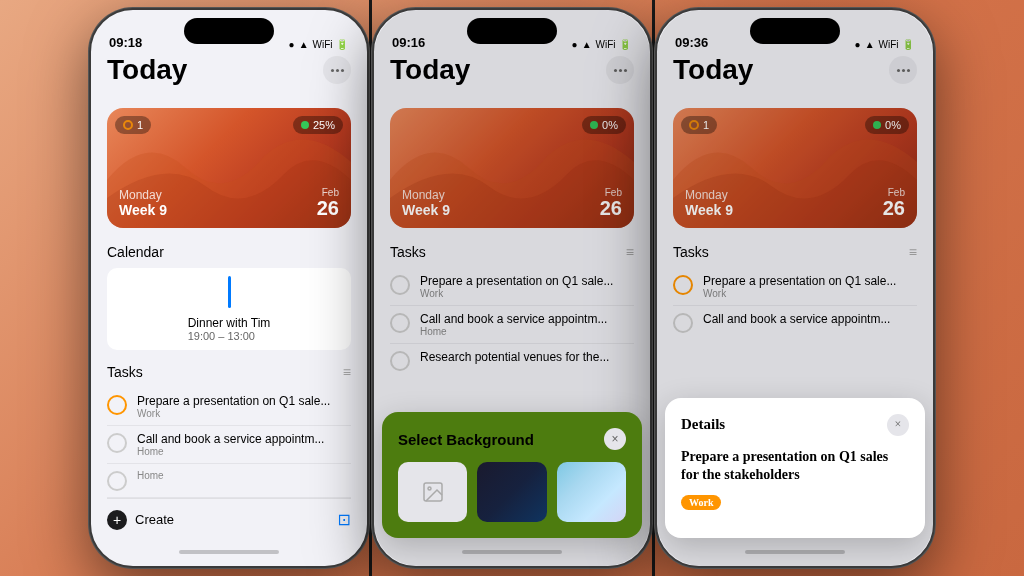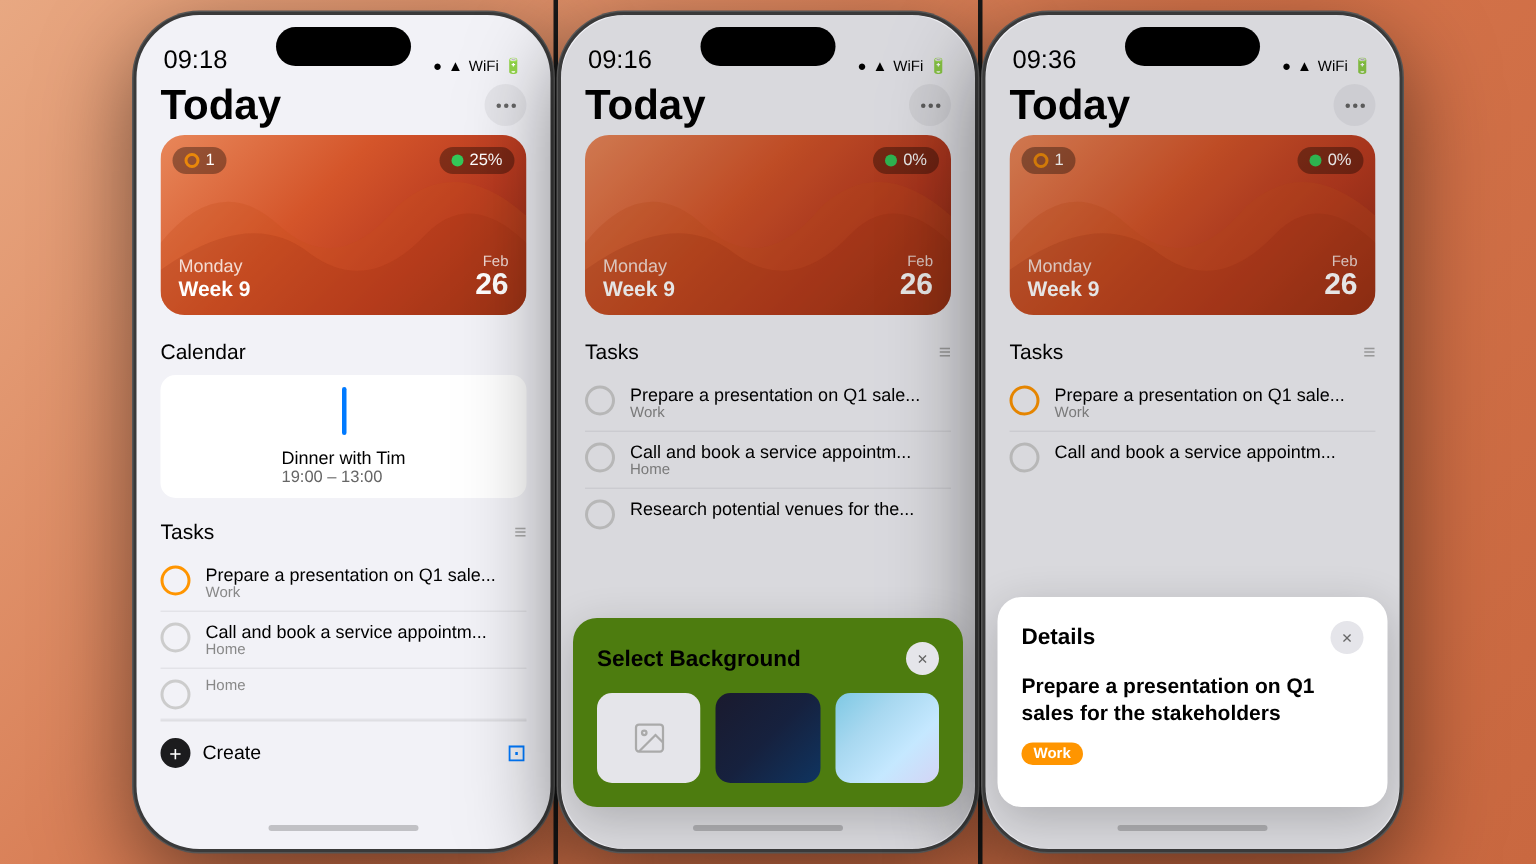--- a/index.html
+++ b/index.html
@@ -56,22 +56,22 @@
       display: flex;
       align-items: flex-end;
       justify-content: space-between;
       padding: 0 18px 4px;
       position: relative;
       z-index: 5;
       flex-shrink: 0;
     }
 
     .status-time {
-      font-size: 17px;
-      font-weight: 400;
+      font-size: 13px;
+      font-weight: 700;
       color: #000;
     }
 
     .status-icons {
       display: flex;
       gap: 4px;
       align-items: center;
       font-size: 10px;
       color: #000;
     }
@@ -83,21 +83,21 @@
       display: flex;
       flex-direction: column;
       padding: 0 16px;
     }
 
     
     .page-header {
       display: flex;
       justify-content: space-between;
       align-items: center;
-      margin-bottom: 4px;
+      margin-bottom: 22px;
     }
 
     .page-title {
       font-size: 28px;
       font-weight: 700;
       color: #000;
     }
 
     .more-btn {
       width: 28px;
@@ -429,20 +429,21 @@
     .details-panel {
       position: absolute;
       bottom: 28px;
       left: 8px;
       right: 8px;
       background: #fff;
       border-radius: 16px;
       padding: 16px;
       z-index: 20;
       box-shadow: 0 8px 30px rgba(0,0,0,0.2);
+      font-family: Liberation Serif, serif;
     }
 
     .details-task-title {
       font-size: 14px;
       font-weight: 600;
       color: #000;
       margin-bottom: 8px;
       line-height: 1.3;
     }
 

